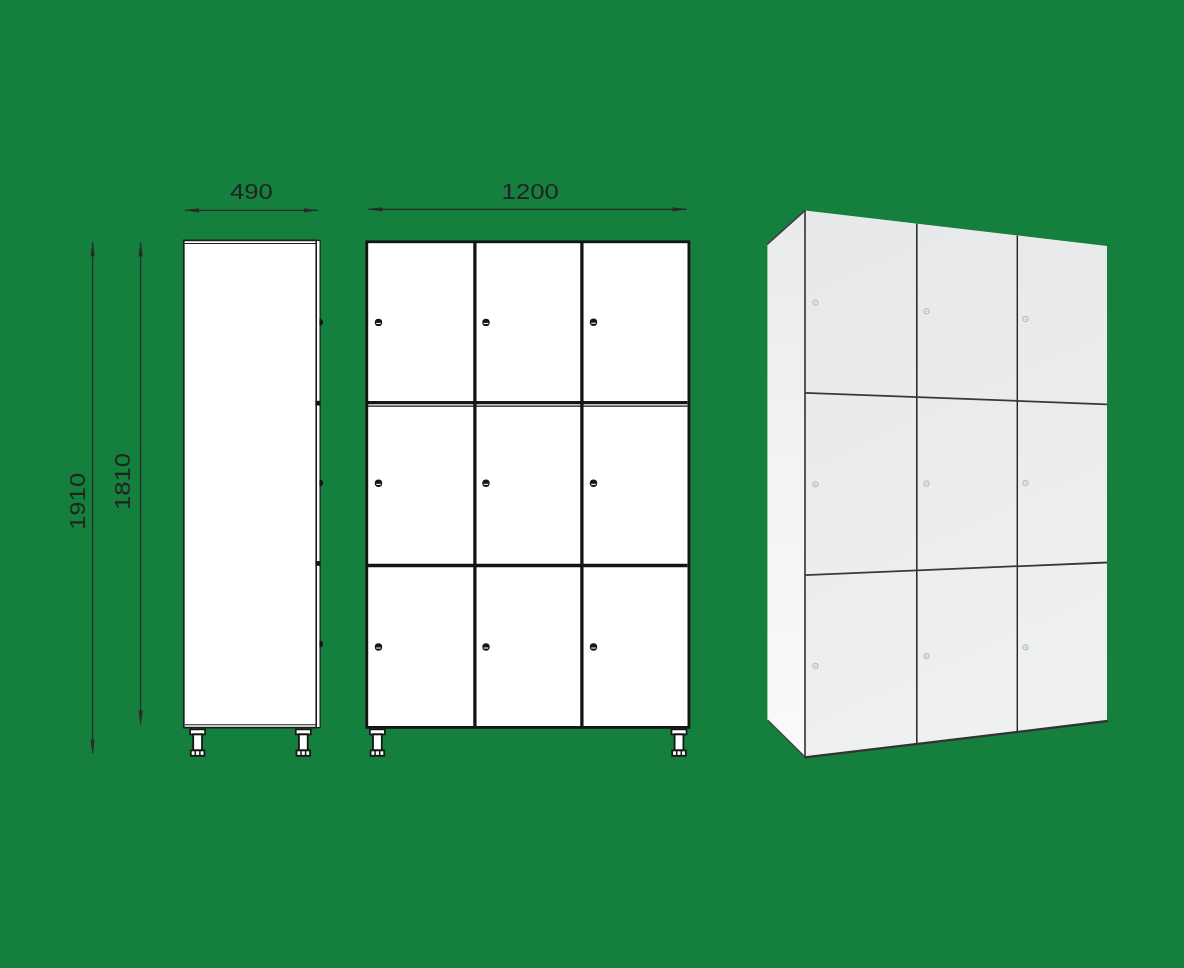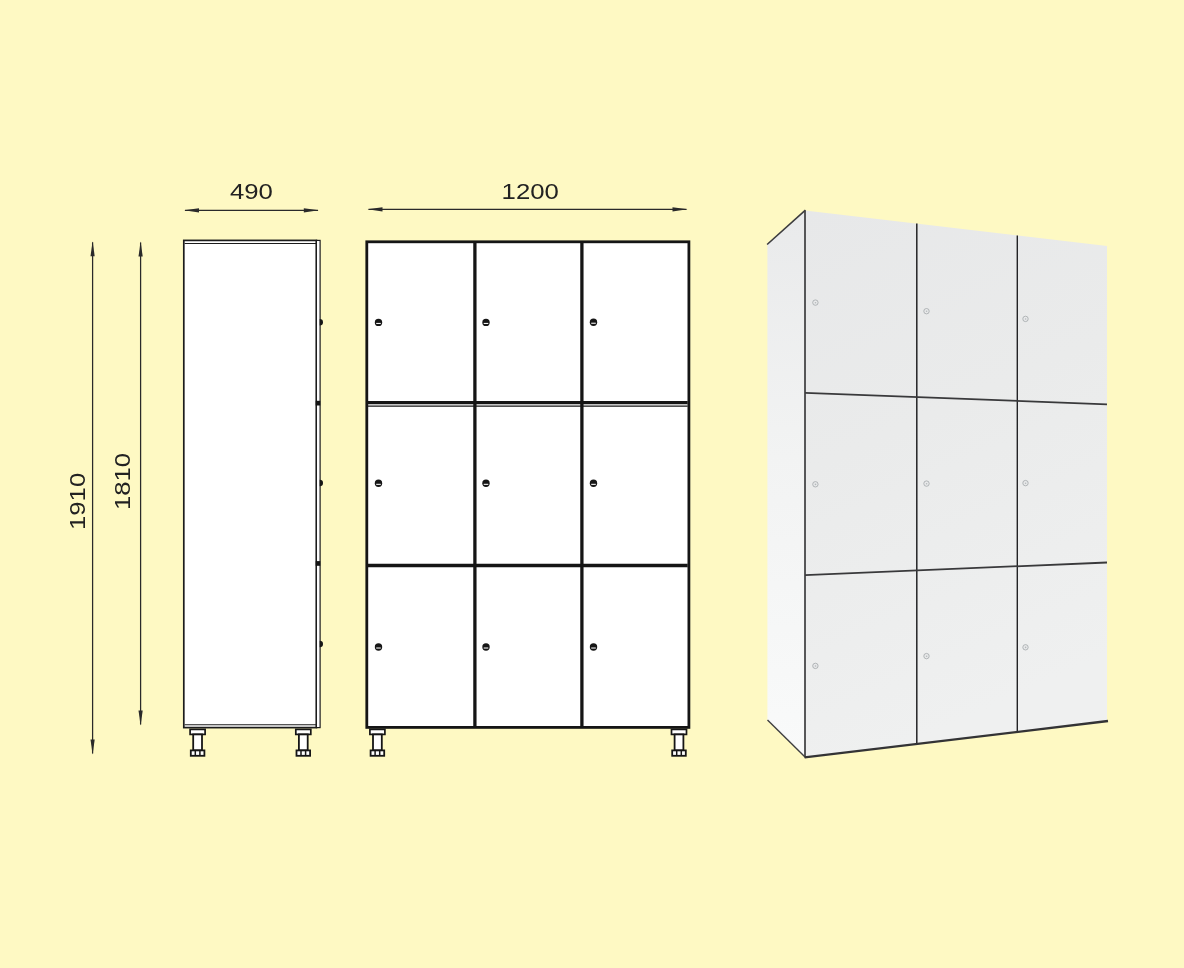--- a/index.html
+++ b/index.html
@@ -1,16 +1,16 @@
 <!DOCTYPE html>
 <html><head>
 <meta charset="utf-8">
 <style>
   html,body{margin:0;padding:0;background:#ffffff;}
-  .page{position:relative;width:1184px;height:968px;background:#fef9c3;overflow:hidden;}
+  .page{position:relative;width:1184px;height:968px;background:#15803d;overflow:hidden;}
   text{font-family:"Liberation Sans",sans-serif;fill:#222222;}
 </style>
 </head>
 <body>
 <div class="page">
 <svg width="1184" height="968" viewBox="0 0 1184 968">
 <defs>
   <linearGradient id="doorGrad" x1="0" y1="0" x2="0.25" y2="1">
     <stop offset="0" stop-color="#e7e8e9"></stop>
     <stop offset="0.45" stop-color="#eaebeb"></stop>

